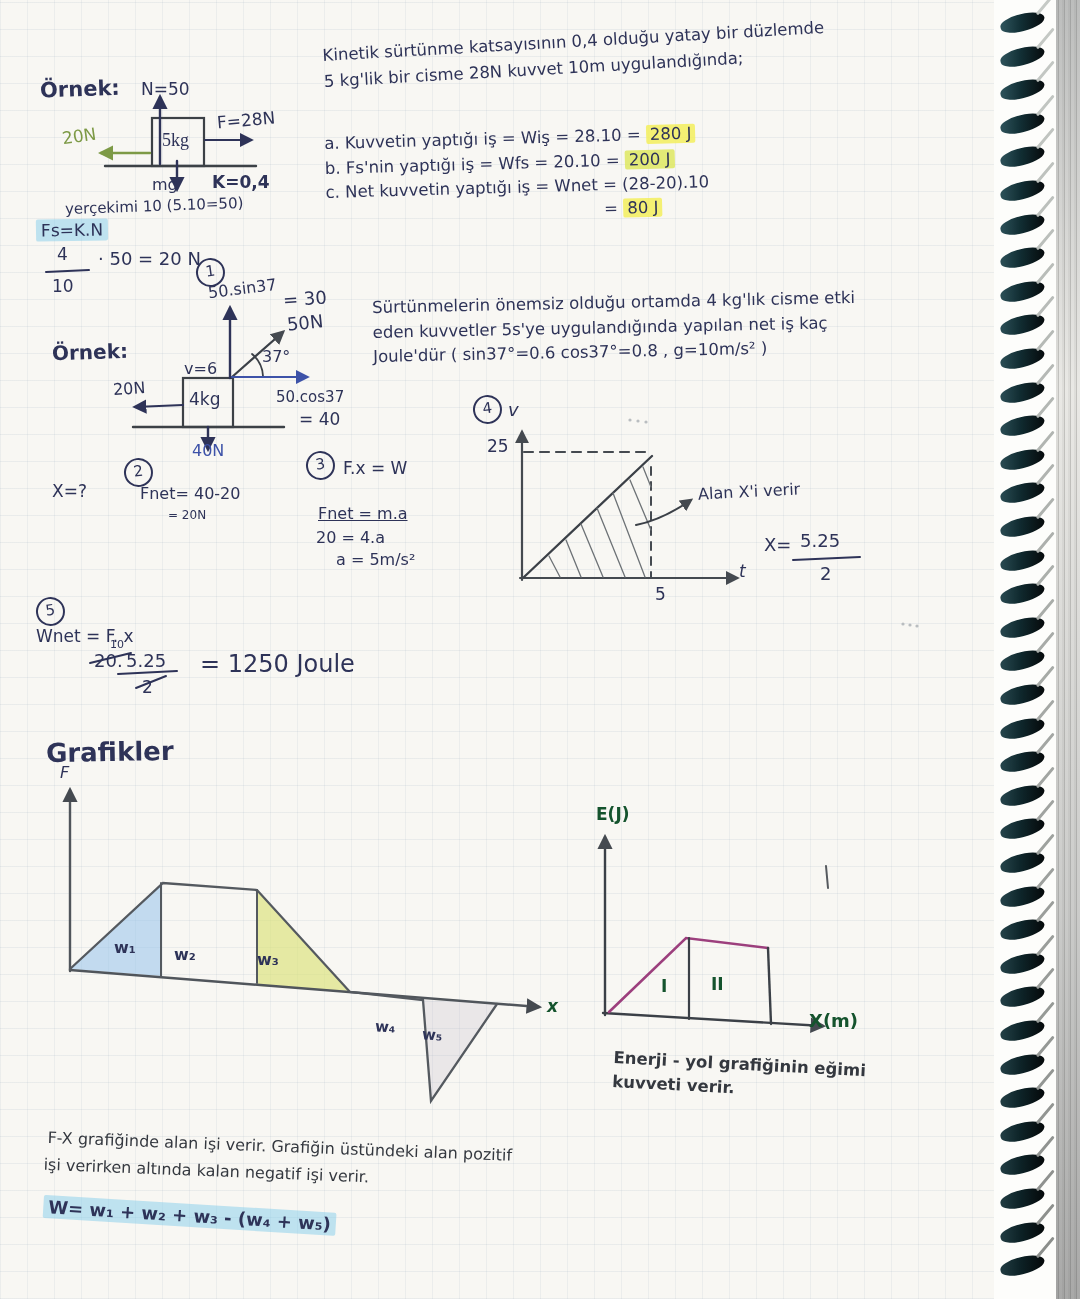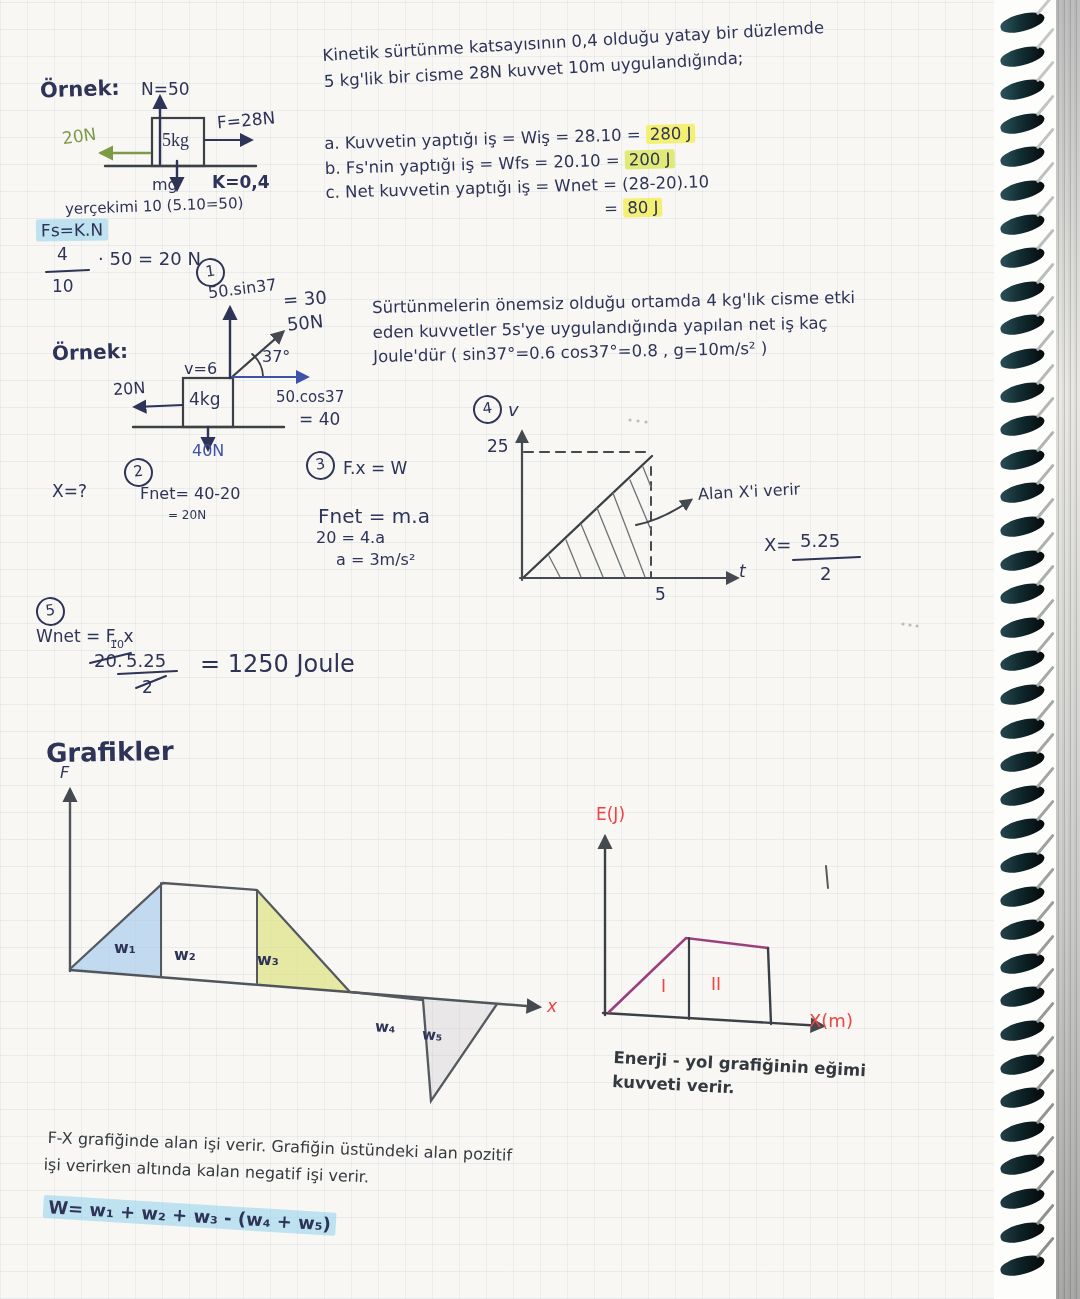--- a/index.html
+++ b/index.html
@@ -4,21 +4,21 @@
 <style>
   html,body{margin:0;padding:0;background:#e9e8e4;}
   .page{position:relative;width:1080px;height:1299px;background:#fdfdfb;overflow:hidden;
         font-family:"DejaVu Sans",sans-serif;}
   .sheet{position:absolute;left:0;top:0;bottom:0;width:1052px;background-color:#f8f7f3;
     background-image:
       repeating-linear-gradient(0deg, rgba(145,165,185,0.14) 0 1px, transparent 1px 27px),
       repeating-linear-gradient(90deg, rgba(145,165,185,0.12) 0 1px, transparent 1px 27px);}
   .strokes{position:absolute;left:0;top:0;pointer-events:none;}
   .t{position:absolute;white-space:nowrap;color:#2e3358;line-height:1.25;}
-  .dark{color:#ef4444;}
+  .dark{color:#14532d;font-weight:bold;}
   .green{color:#7d9a46;}
   .blue{color:#3d52a8;}
   .hl-y{background:rgba(243,238,92,0.85);padding:0 4px;border-radius:2px;}
   .hl-g{background:rgba(222,232,96,0.85);padding:0 4px;border-radius:2px;}
   .hl-b{background:rgba(132,206,236,0.50);padding:1px 5px;border-radius:2px;}
   .circ{position:absolute;width:25px;height:25px;border:2px solid #2e3358;border-radius:50%;
         text-align:center;line-height:23px;font-size:15px;color:#2e3358;transform:rotate(-8deg);}
   .spiral{position:absolute;left:994px;top:0;bottom:0;width:62px;background:#fdfdfb;}
   .coil{position:absolute;left:6px;width:45px;height:17px;border-radius:55% 60% 60% 55%;
         background:linear-gradient(105deg,#2b5058 10%,#123036 45%,#070c0e 95%);
@@ -176,23 +176,23 @@
   <div class="t" style="left:299px;top:409px;font-size:17px;">= 40</div>
   <div class="t blue" style="left:192px;top:441px;font-size:16px;">40N</div>
 
   <div class="circ" style="left:124px;top:458px;">2</div>
   <div class="t" style="left:52px;top:481px;font-size:17px;">X=?</div>
   <div class="t" style="left:140px;top:484px;font-size:16px;">Fnet= 40-20</div>
   <div class="t" style="left:168px;top:508px;font-size:12px;">= 20N</div>
 
   <div class="circ" style="left:306px;top:451px;">3</div>
   <div class="t" style="left:343px;top:458px;font-size:17px;">F.x = W</div>
-  <div class="t" style="left:318px;top:504px;font-size:20px;">Fnet = m.a</div>
+  <div class="t" style="left:318px;top:504px;font-size:16px;text-decoration:underline;">Fnet = m.a</div>
   <div class="t" style="left:316px;top:528px;font-size:16px;">20 = 4.a</div>
-  <div class="t" style="left:336px;top:550px;font-size:16px;">a = 3m/s²</div>
+  <div class="t" style="left:336px;top:550px;font-size:16px;">a = 5m/s²</div>
 
   <div class="t" style="left:372px;top:298px;font-size:16.5px;transform:rotate(-1.2deg);transform-origin:left top;">
     <div>Sürtünmelerin önemsiz olduğu ortamda 4 kg'lık cisme etki</div>
     <div style="margin-top:4px;">eden kuvvetler 5s'ye uygulandığında yapılan net iş kaç</div>
     <div style="margin-top:4px;">Joule'dür ( sin37°=0.6  cos37°=0.8 , g=10m/s² )</div>
   </div>
 
   <div class="circ" style="left:473px;top:395px;">4</div>
   <div class="t" style="left:508px;top:399px;font-size:18px;font-style:italic;">v</div>
   <div class="t" style="left:487px;top:436px;font-size:17px;">25</div>

